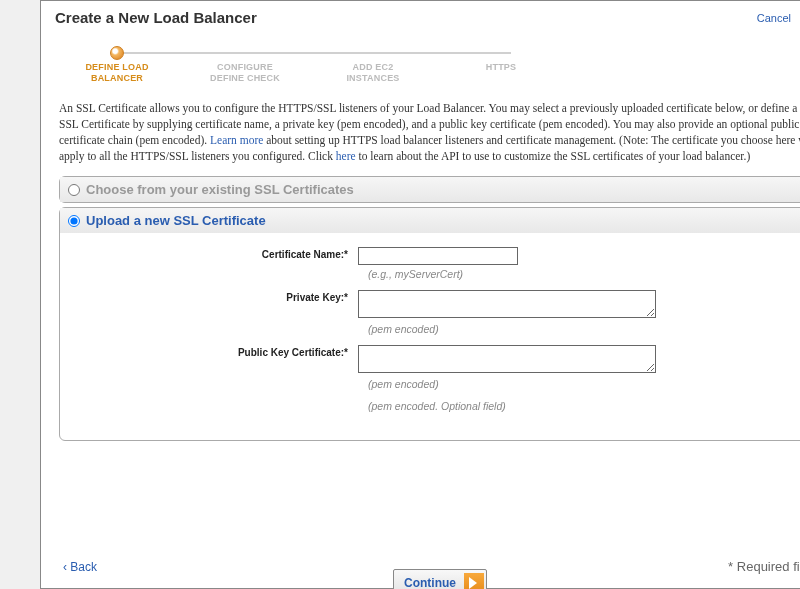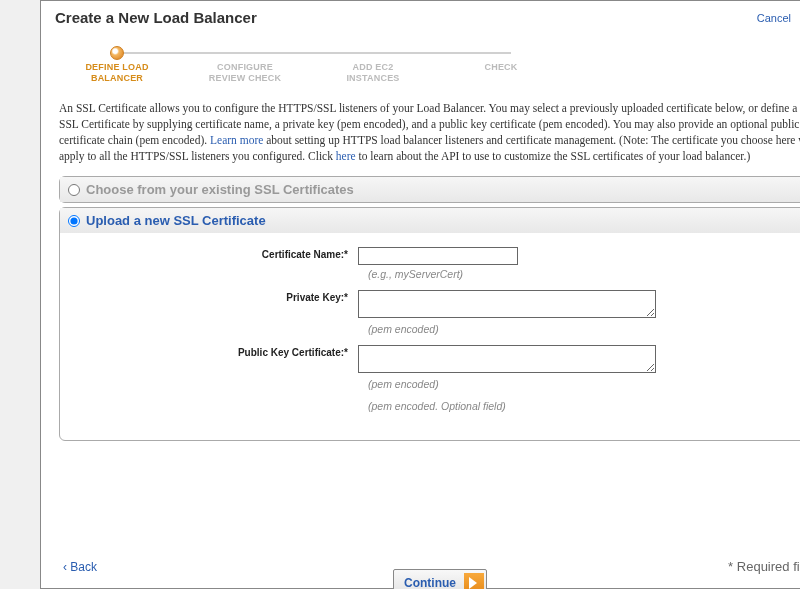--- a/index.html
+++ b/index.html
@@ -58,28 +58,28 @@
     <div class="wizard">
       <div class="track"></div>
       <div class="steps">
         <div class="step active">
           <div class="marker"></div>
           <span>DEFINE LOAD</span><br>
           <span>BALANCER</span>
         </div>
         <div class="step">
           <span>CONFIGURE</span><br>
-          <span>REVIEW CHECK</span>
+          <span>DEFINE CHECK</span>
         </div>
         <div class="step">
           <span>ADD EC2</span><br>
           <span>INSTANCES</span>
         </div>
         <div class="step">
-          <span>CHECK</span>
+          <span>HTTPS</span>
         </div>
       </div>
     </div>
 
     <p class="desc">
       <span>An SSL Certificate allows you to configure the HTTPS/SSL listeners of your Load Balancer. You may select a previously uploaded certificate below, or define a new SSL Certificate by supplying certificate name, a private key (pem encoded), and a public key certificate (pem encoded). You may also provide an optional public key certificate chain (pem encoded). </span><a href="#">Learn more</a><span> about setting up HTTPS load balancer listeners and certificate management. (Note: The certificate you choose here will apply to all the HTTPS/SSL listeners you configured. Click </span><a href="#">here</a><span> to learn about the API to use to customize the SSL certificates of your load balancer.)</span>
     </p>
 
     <div class="panel">
       <div class="panel-header">

